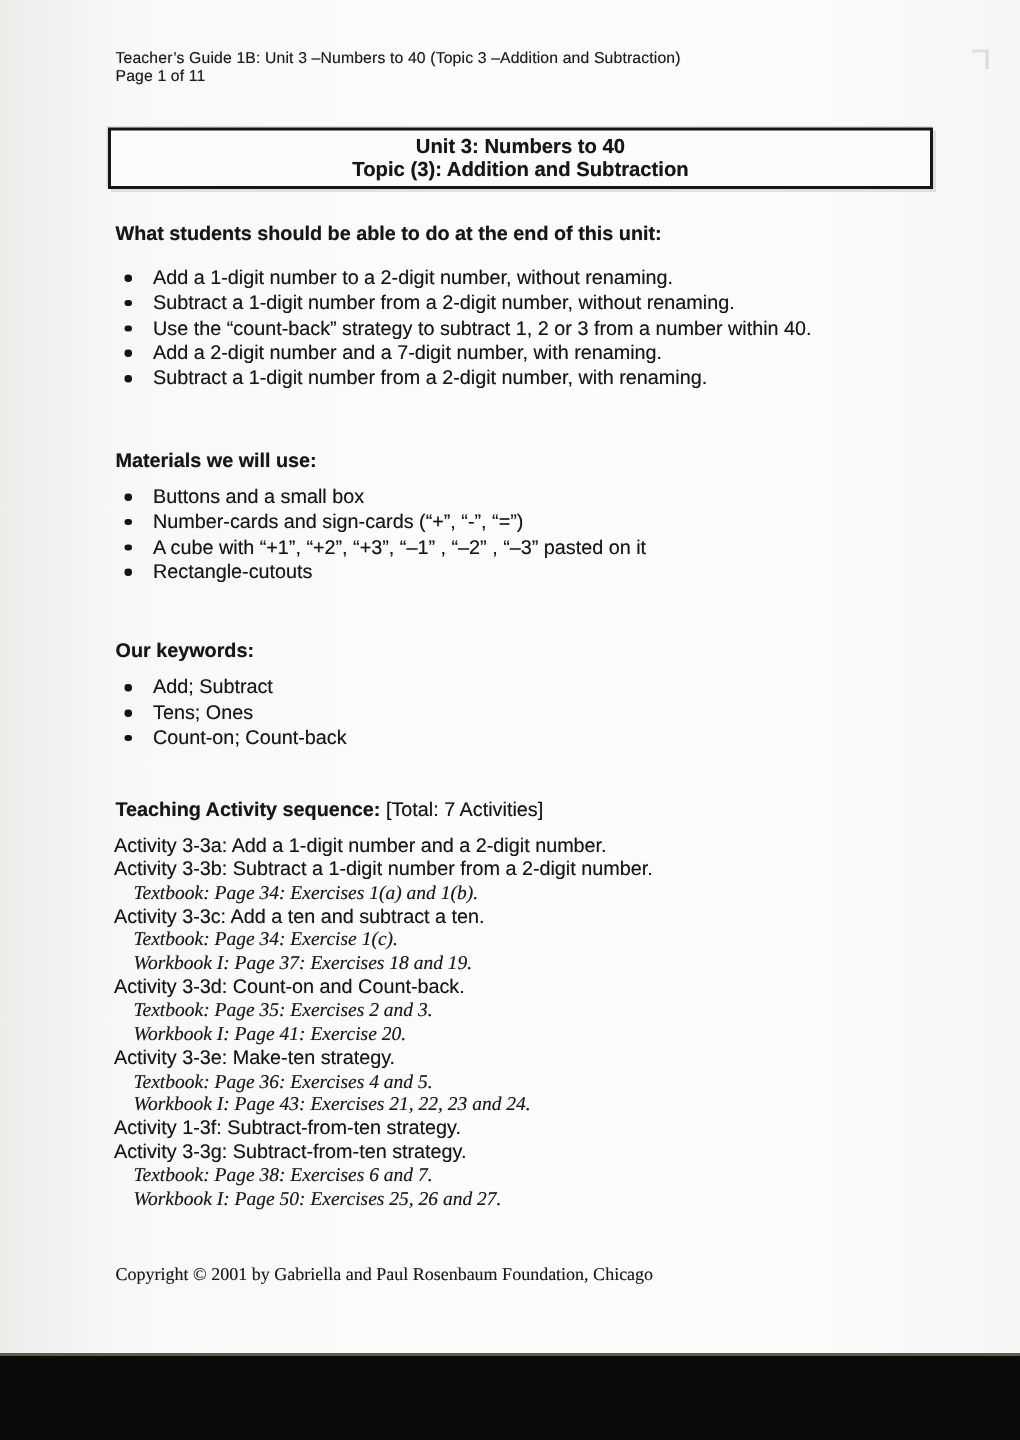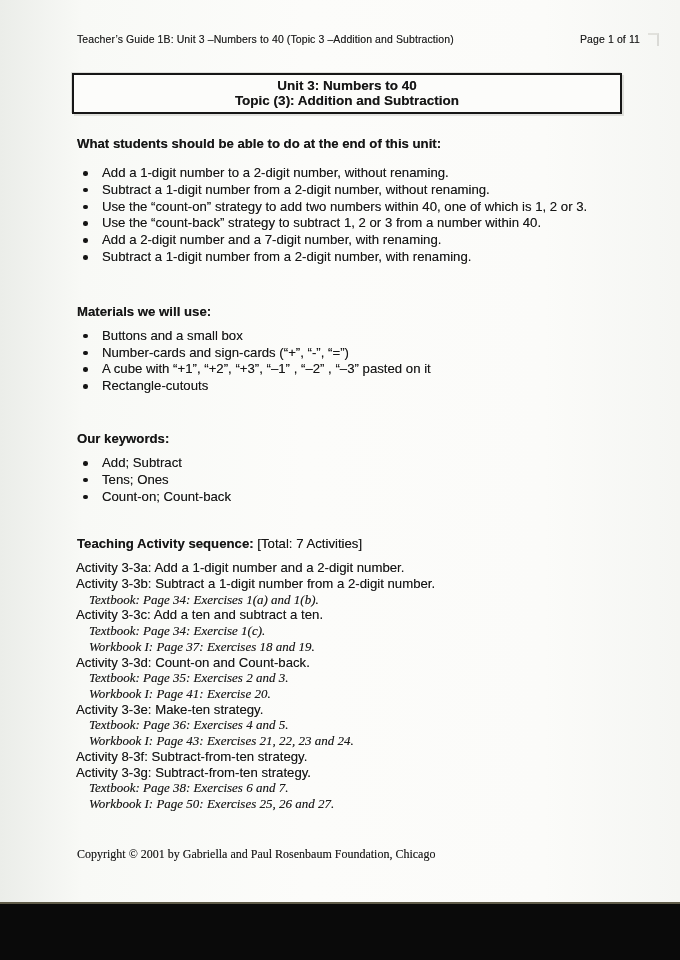--- a/index.html
+++ b/index.html
@@ -4,24 +4,25 @@
 <style>
   * { margin:0; padding:0; box-sizing:border-box; }
   html,body { width:680px; height:960px; background:#0a0a0a; }
   body { font-family:"Liberation Sans", sans-serif; }
   .canvas {
     position:relative; width:680px; height:960px; overflow:hidden;
     background:linear-gradient(90deg,#ebede9 0%,#f8f9f6 12%,#fcfcfa 45%,#fbfbf9 80%,#f5f6f3 100%);
     color:#161616;
   }
   .page-header {
-    display:flex; justify-content:space-between; align-items:center;
+    display:flex; justify-content:space-between; align-items:flex-start;
     padding-top:33px; margin:0 40px 0 77px;
     font-size:10.5px; letter-spacing:.1px; color:#1d1d1d;
     text-shadow:0 0 .5px rgba(25,25,25,.5);
+    flex-direction:column;
   }
   .scan-artifact {
     position:absolute; left:648px; top:33px; width:11px; height:13px;
     border-right:2px solid #d4d4cf; border-top:2px solid #dcdcd7; opacity:.8;
   }
   .title-box {
     display:flex; justify-content:space-between; align-items:center;
     margin:28px 58px 0 72px; padding:3px 9px 4px 9px;
     border:2px solid #161616; background:#fcfcfa;
     box-shadow:2px 2px 0 rgba(110,110,100,.18), -1px -1px 0 rgba(140,140,130,.25);
@@ -92,24 +93,20 @@
         <li>
           <span class="dot"></span>
           <span>Add a 1-digit number to a 2-digit number, without renaming.</span>
         </li>
 
         <li>
           <span class="dot"></span>
           <span>Subtract a 1-digit number from a 2-digit number, without renaming.</span>
         </li>
 
-        <li>
-          <span class="dot"></span>
-          <span>Use the “count-on” strategy to add two numbers within 40, one of which is 1, 2 or 3.</span>
-        </li>
 
         <li>
           <span class="dot"></span>
           <span>Use the “count-back” strategy to subtract 1, 2 or 3 from a number within 40.</span>
         </li>
 
         <li>
           <span class="dot"></span>
           <span>Add a 2-digit number and a 7-digit number, with renaming.</span>
         </li>
@@ -217,21 +214,21 @@
 
       <div class="line ref">
         <span>Textbook: Page 36: Exercises 4 and 5.</span>
       </div>
 
       <div class="line ref">
         <span>Workbook I: Page 43: Exercises 21, 22, 23 and 24.</span>
       </div>
 
       <div class="line activity">
-        <span>Activity 8-3f: Subtract-from-ten strategy.</span>
+        <span>Activity 1-3f: Subtract-from-ten strategy.</span>
       </div>
 
       <div class="line activity">
         <span>Activity 3-3g: Subtract-from-ten strategy.</span>
       </div>
 
       <div class="line ref">
         <span>Textbook: Page 38: Exercises 6 and 7.</span>
       </div>
 

